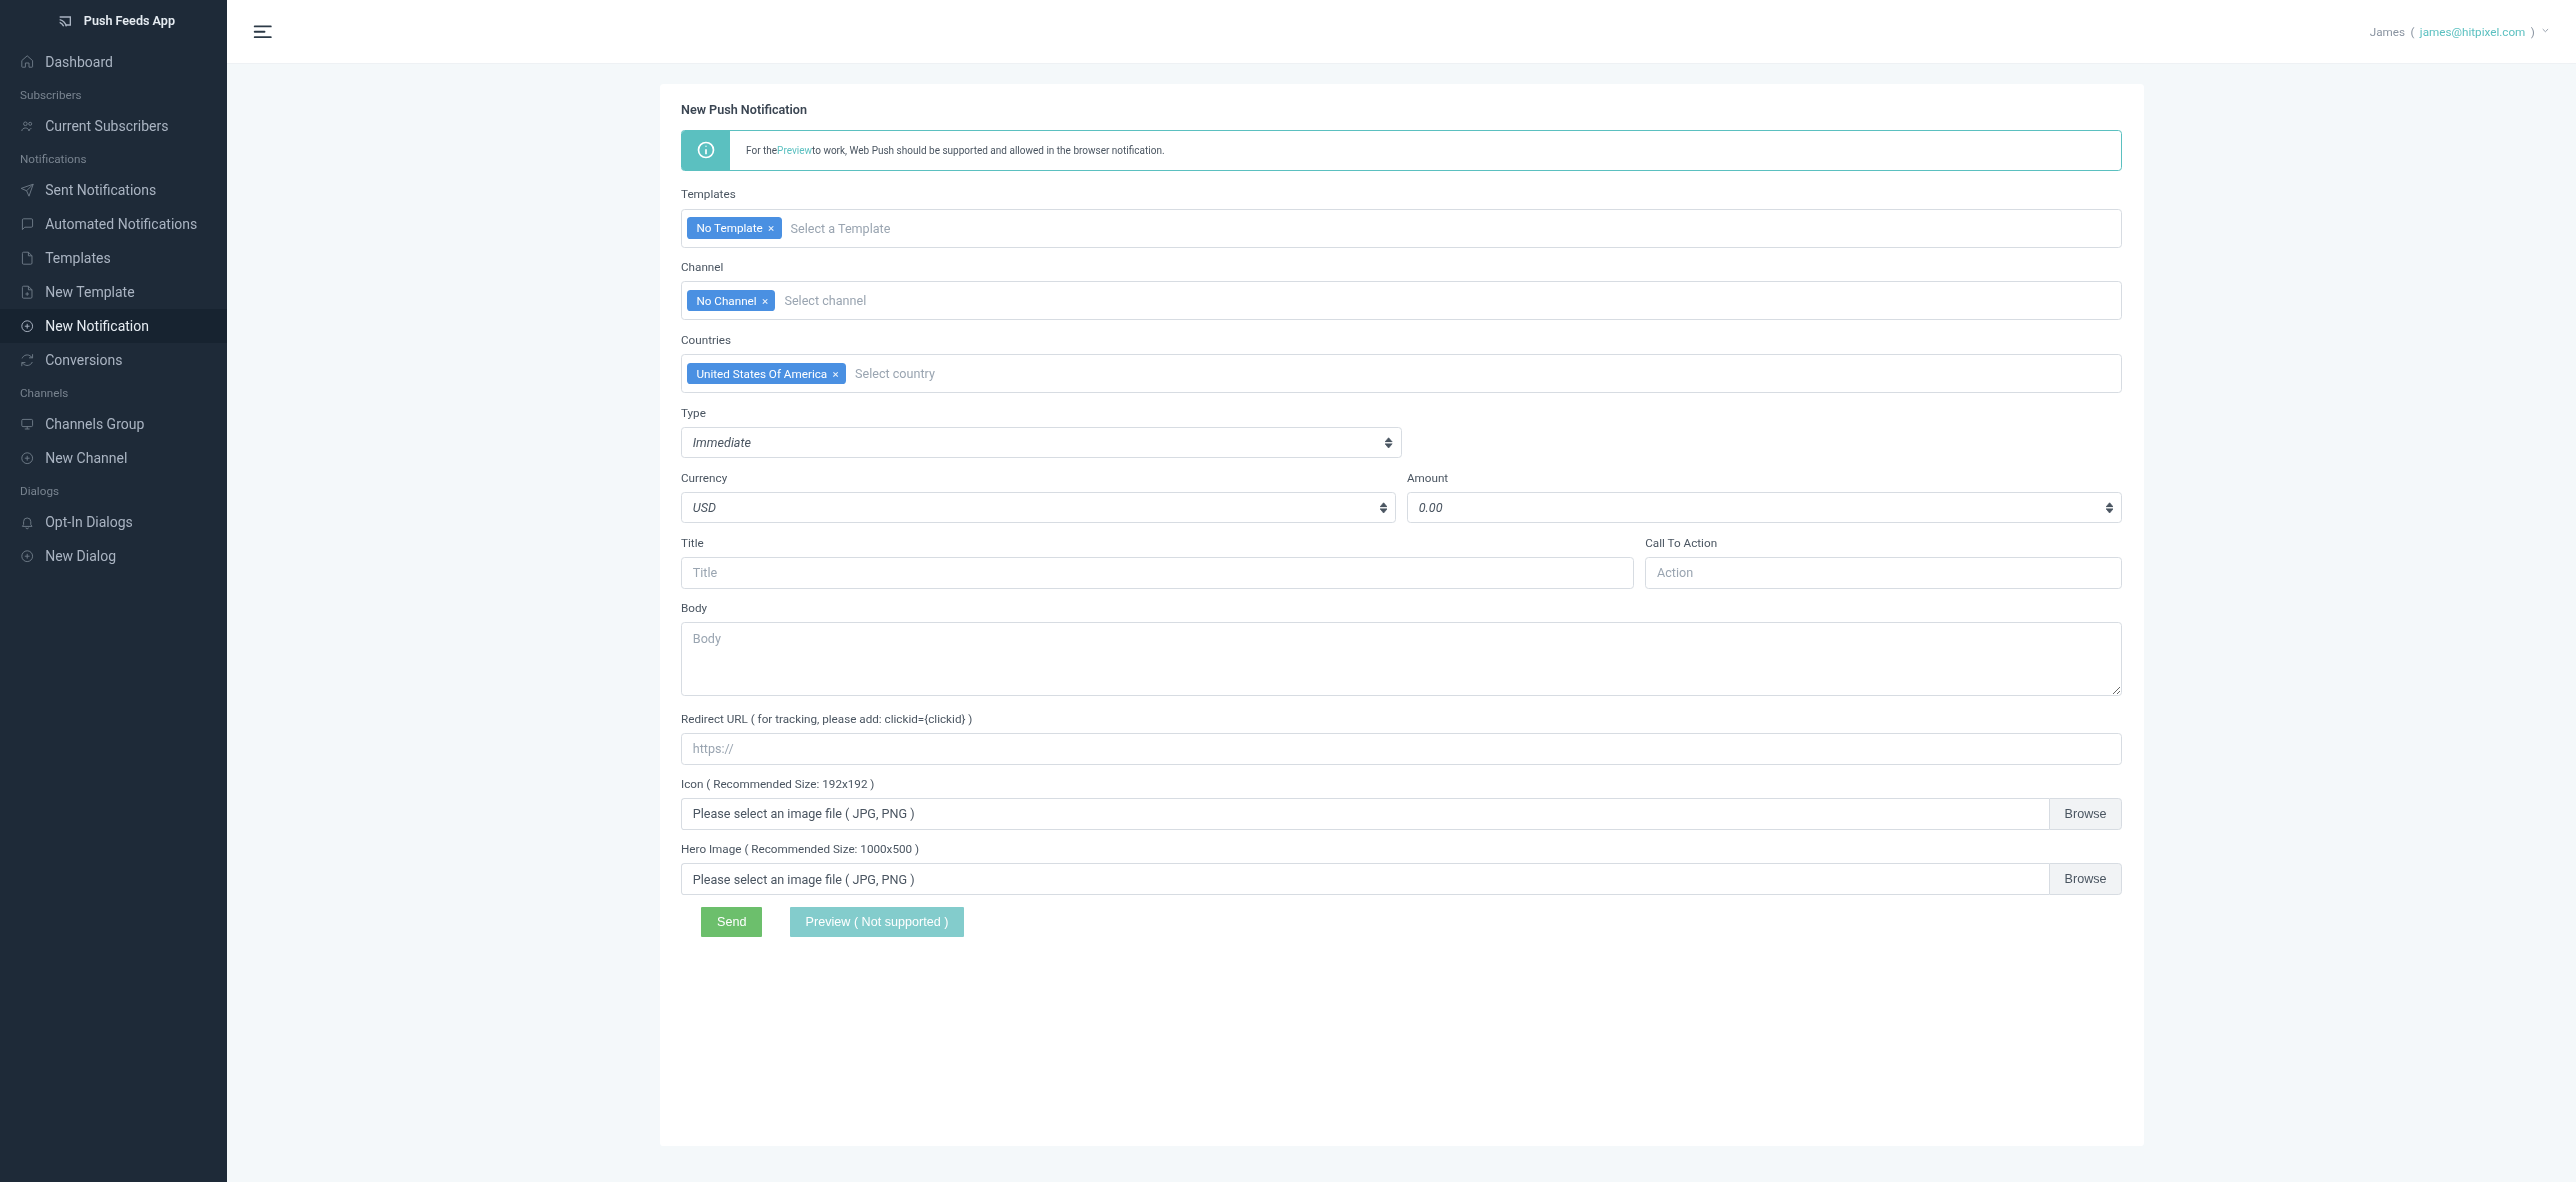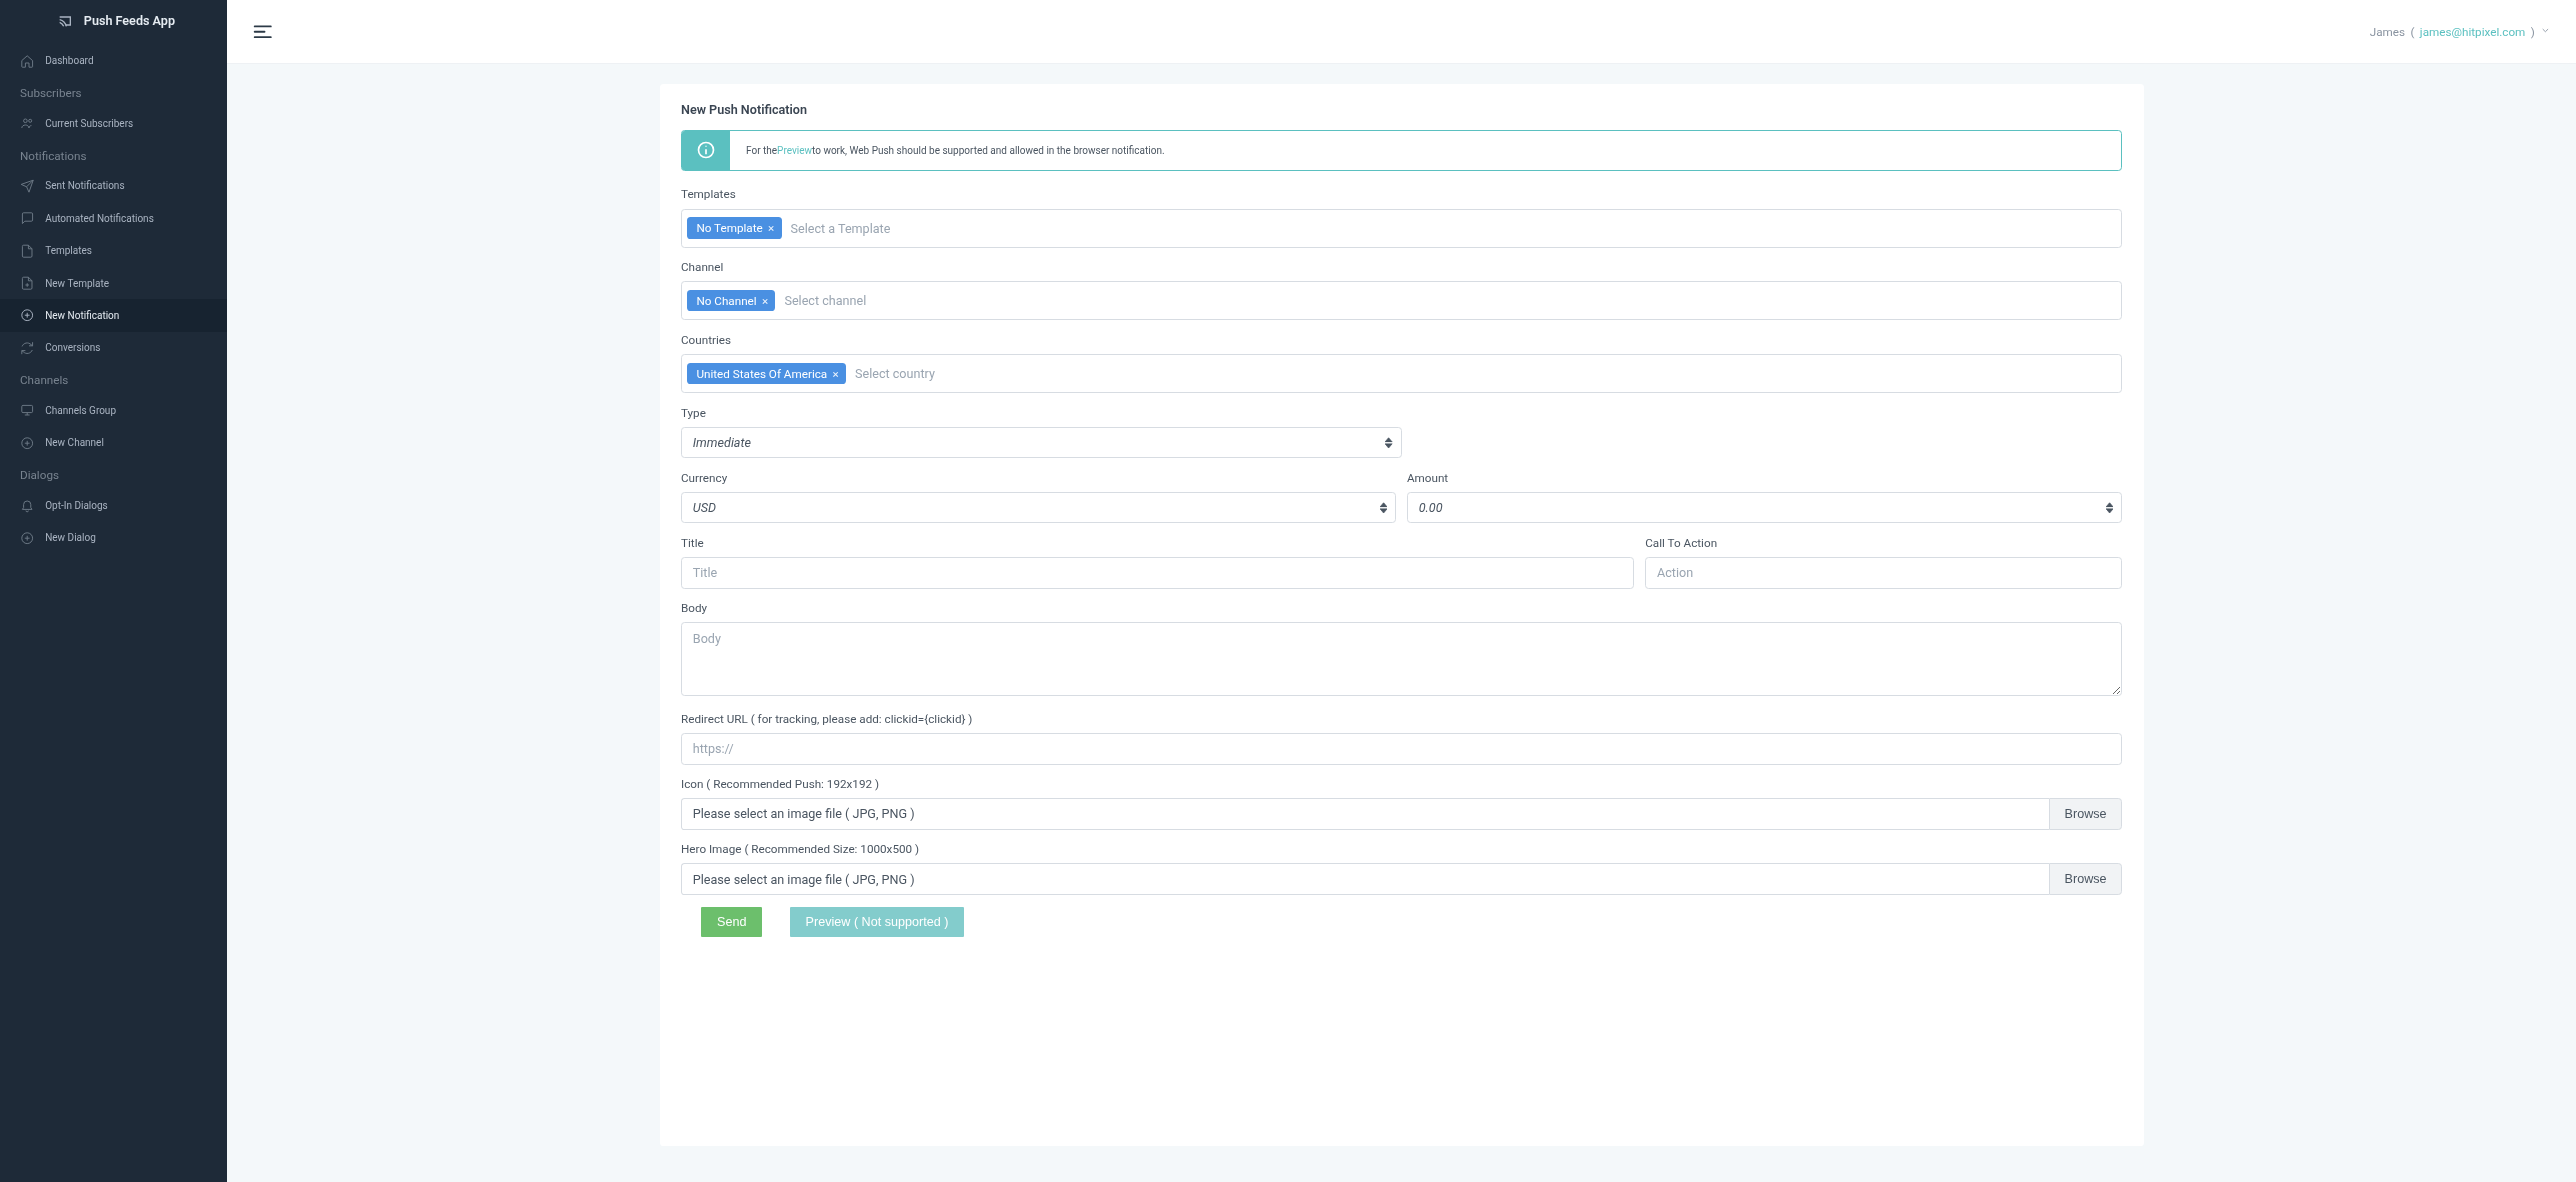--- a/index.html
+++ b/index.html
@@ -59,21 +59,21 @@
     padding:9px 20px 7.2px 20px;
     color:var(--sidebar-heading);
     font-size:11.7px;
   }
   .nav-item{
     display:flex;
     align-items:center;
     gap:10.8px;
     padding:9px 20px;
     color:var(--sidebar-text);
-    font-size:10px;
+    font-size:14px;
     cursor:pointer;
   }
   .nav-item.active{background:var(--sidebar-active-bg);color:#e6ecf2;}
   .nav-icon{width:14.4px;height:14.4px;display:inline-flex;align-items:center;justify-content:center;flex-shrink:0;}
   .nav-icon svg{width:14.4px;height:14.4px;stroke:#6e7a87;fill:none;stroke-width:1.6;}
   .nav-item.active .nav-icon svg{stroke:#aab4c2;}
 
   
   .main{flex:1;display:flex;flex-direction:column;min-width:0;}
   .topbar{
@@ -513,21 +513,21 @@
         <div class="label">Body</div>
         <textarea class="textarea" placeholder="Body" style=""></textarea>
       </div>
 
       <div class="form-row">
         <div class="label">Redirect URL ( for tracking, please add: clickid={clickid} )</div>
         <input class="text-input" type="text" placeholder="https://" style="">
       </div>
 
       <div class="form-row">
-        <div class="label">Icon ( Recommended Push: 192x192 )</div>
+        <div class="label">Icon ( Recommended Size: 192x192 )</div>
         <div class="file-row">
           <div class="file-text">Please select an image file ( JPG, PNG )</div>
           <button class="file-btn">Browse</button>
         </div>
       </div>
 
       <div class="form-row">
         <div class="label">Hero Image ( Recommended Size: 1000x500 )</div>
         <div class="file-row">
           <div class="file-text">Please select an image file ( JPG, PNG )</div>

